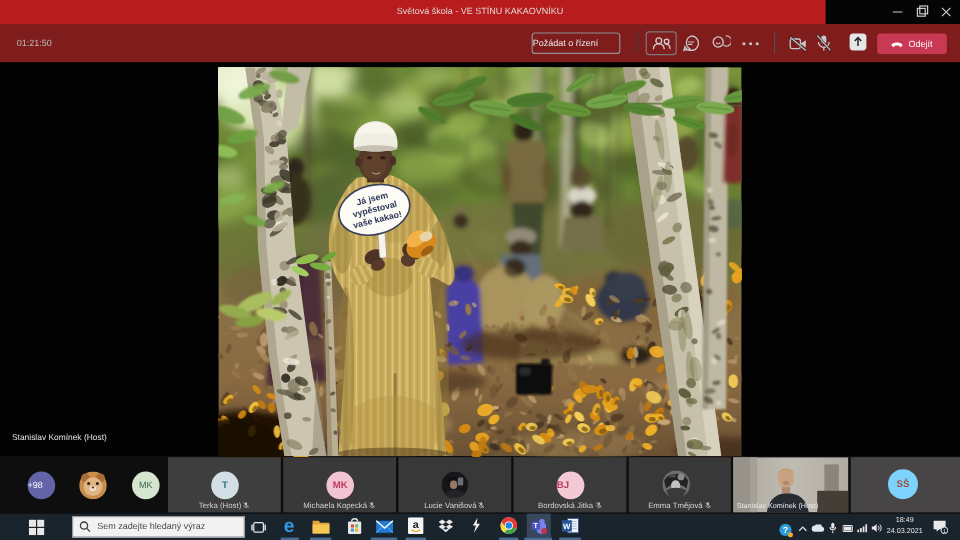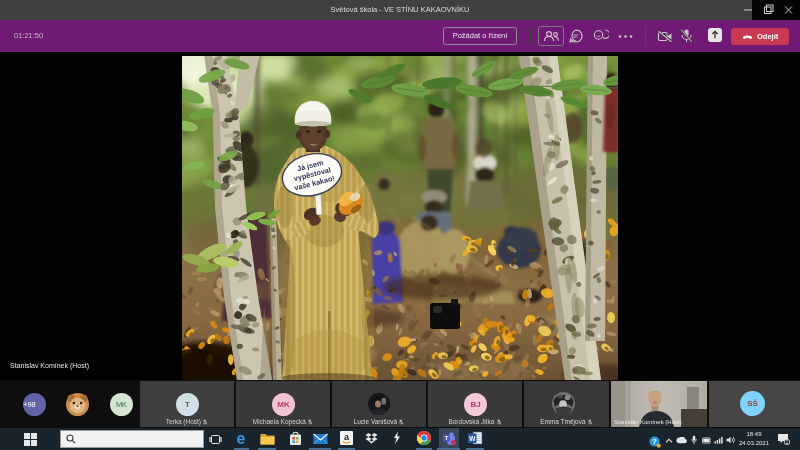--- a/index.html
+++ b/index.html
@@ -1,34 +1,34 @@
 <!DOCTYPE html>
 <html><head><meta charset="utf-8">
 <style>
 html,body{margin:0;padding:0;background:#000;}
 *{box-sizing:border-box;}
 body{font-family:"Liberation Sans",sans-serif;-webkit-font-smoothing:antialiased;}
 #app{position:relative;width:800px;height:450px;overflow:hidden;background:#050505;}
 .abs{position:absolute;}
 </style></head><body>
 <div id="app">
-<div class="abs" style="left:0;top:0;width:752px;height:20px;background:#404040;">
+<div class="abs" style="left:0;top:0;width:688px;height:20px;background:#b91c1c;">
 <div class="abs" style="left:0;top:0;width:800px;height:20px;text-align:center;line-height:20px;font-size:7.5px;color:#dcdcdc;">Světová škola - VE STÍNU KAKAOVNÍKU</div>
 <div class="abs" style="left:740;top:0;"></div>
 <svg class="abs" style="left:736px;top:0;" width="64" height="20" viewBox="0 0 64 20">
 <line x1="8" y1="10" x2="16" y2="10" stroke="#cccccc" stroke-width="1"></line>
 <rect x="28.5" y="7" width="6.5" height="6.5" fill="none" stroke="#cccccc" stroke-width="1"></rect>
 <rect x="30.5" y="5" width="6.5" height="6.5" fill="none" stroke="#cccccc" stroke-width="1"></rect>
 <path d="M49,6.5 L56,13.5 M56,6.5 L49,13.5" stroke="#cccccc" stroke-width="1"></path>
 </svg>
 </div>
-    <div class="abs" style="left:0;top:20px;width:800px;height:32px;background:#701a75;">
+    <div class="abs" style="left:0;top:20px;width:800px;height:32px;background:#7f1d1d;">
 <div class="abs" style="left:14px;top:0;height:32px;line-height:32px;font-size:7.5px;color:#bdbdbd;">01:21:50</div>
 <div class="abs" style="left:530px;top:8px;width:1px;height:16px;background:#3a3a3a;"></div>
-      <div class="abs" style="left:443px;top:7px;width:74px;height:18px;border:1px solid #8f8f8f;border-radius:3px;text-align:center;line-height:16px;font-size:7.5px;color:#e8e8e8;">Požádat o řízení</div>
+      <div class="abs" style="left:443px;top:7px;width:74px;height:18px;border:1px solid #8f8f8f;border-radius:3px;text-align:left;line-height:16px;font-size:7.5px;color:#e8e8e8;">Požádat o řízení</div>
 <div class="abs" style="left:538px;top:6px;width:26px;height:20px;border:1px solid #7a7a7a;border-radius:3px;"></div>
 <svg class="abs" style="left:538px;top:6px;" width="26" height="20" viewBox="0 0 26 20">
         <g stroke="#d0d0d0" fill="none" stroke-width="1.1">
 <circle cx="11" cy="8" r="2.4"></circle>
           <path d="M6.5,15 C6.5,11.5 9,10.5 11,10.5 C13,10.5 15.5,11.5 15.5,15"></path>
 <circle cx="17.5" cy="8.5" r="1.9"></circle>
           <path d="M16.5,10.8 C18.5,10.8 20.3,12 20.3,14.8"></path>
 </g>
       </svg>
 <svg class="abs" style="left:568px;top:8px;" width="16" height="16" viewBox="0 0 16 16">
@@ -73,21 +73,21 @@
 <svg class="abs" style="left:708px;top:8px;" width="14" height="14" viewBox="0 0 15 15">
         <g stroke="#222" fill="none" stroke-width="1.3">
 <line x1="7.5" y1="11" x2="7.5" y2="3.8"></line>
           <path d="M4.6,6.6 L7.5,3.6 L10.4,6.6"></path>
 </g>
       </svg>
 <div class="abs" style="left:731px;top:8px;width:58px;height:17px;background:#c93953;border-radius:3px;"></div>
 <svg class="abs" style="left:741px;top:12px;" width="13" height="9" viewBox="0 0 14 9">
         <path d="M2,6 C2,2.5 12,2.5 12,6 L10,7.5 C9.5,5.5 4.5,5.5 4,7.5 Z" fill="#fff"></path>
       </svg>
-<div class="abs" style="left:757px;top:8px;width:32px;height:17px;line-height:17px;font-size:7.5px;color:#fff;font-weight:bold;">Odejít</div>
+<div class="abs" style="left:757px;top:8px;width:32px;height:17px;line-height:17px;font-size:7.5px;color:#fff;">Odejít</div>
 </div>
     <div class="abs" style="left:0;top:52px;width:800px;height:328px;background:#020202;">
       <div class="abs" style="left:182px;top:4px;width:436px;height:324px;"><svg width="436" height="324" viewBox="0 0 436 324">
           <defs>
 <filter id="b5" x="-30%" y="-30%" width="160%" height="160%">
               <feGaussianBlur stdDeviation="5"></feGaussianBlur>
             </filter>
 <filter id="b3" x="-30%" y="-30%" width="160%" height="160%">
               <feGaussianBlur stdDeviation="2.6"></feGaussianBlur>
             </filter>
@@ -1337,21 +1337,21 @@
 </svg>
     <div class="abs" style="left:332px;top:418px;width:94px;text-align:center;font-size:6.5px;color:#d8d8d8;white-space:nowrap;">Lucie Vanišová <svg width="6" height="6" viewBox="0 0 12 12" style="vertical-align:-1px">
         <g fill="none" stroke="#c2c2c2" stroke-width="1.2">
           <rect x="4.4" y="1" width="3.2" height="5.5" rx="1.6" fill="#c2c2c2" stroke="none"></rect>
           <path d="M2.5,6 a3.5,3.5 0 0 0 7,0"></path>
           <line x1="6" y1="9.5" x2="6" y2="11"></line>
           <line x1="1.5" y1="1.5" x2="10.5" y2="10.5"></line>
         </g>
       </svg></div>
     <div class="abs" style="left:428px;top:381px;width:94px;height:46px;background:#3a3a3a;"></div>
-    <div class="abs" style="left:464px;top:393px;width:23px;height:23px;border-radius:50%;background:#f4c9d6;color:#bb3a60;font-size:8px;font-weight:bold;text-align:center;line-height:23px;">BJ</div>
+    <div class="abs" style="left:464px;top:393px;width:23px;height:23px;border-radius:50%;background:#f4c9d6;color:#bb3a60;font-size:8px;font-weight:bold;line-height:23px;">BJ</div>
     <div class="abs" style="left:428px;top:418px;width:94px;text-align:center;font-size:6.5px;color:#d2d2d2;white-space:nowrap;">Bordovská Jitka <svg width="6" height="6" viewBox="0 0 12 12" style="vertical-align:-1px">
         <g fill="none" stroke="#c2c2c2" stroke-width="1.2">
           <rect x="4.4" y="1" width="3.2" height="5.5" rx="1.6" fill="#c2c2c2" stroke="none"></rect>
           <path d="M2.5,6 a3.5,3.5 0 0 0 7,0"></path>
           <line x1="6" y1="9.5" x2="6" y2="11"></line>
           <line x1="1.5" y1="1.5" x2="10.5" y2="10.5"></line>
         </g>
       </svg></div>
     <div class="abs" style="left:524px;top:381px;width:85px;height:46px;background:#383838;"></div>
     <svg class="abs" style="left:552px;top:392px;" width="23" height="23" viewBox="0 0 23 23">
@@ -1401,20 +1401,21 @@
         <rect x="7" y="7" width="6" height="6"></rect>
       </g>
     </svg>
     <div class="abs" style="left:60px;top:430px;width:144px;height:18px;background:#f2f2f2;border:1px solid #9a9a9a;"></div>
     <svg class="abs" style="left:66px;top:434px;" width="10" height="10" viewBox="0 0 10 10">
       <g fill="none" stroke="#3a3a3a" stroke-width="1.1">
 <circle cx="4" cy="4" r="3"></circle>
         <line x1="6.3" y1="6.3" x2="9" y2="9"></line>
       </g>
     </svg>
+    <div class="abs" style="left:81px;top:430px;height:18px;line-height:18px;font-size:7.5px;color:#4a4a4a;">Sem zadejte hledaný výraz</div>
     <svg class="abs" style="left:209px;top:433px;" width="13" height="13" viewBox="0 0 13 13">
       <g fill="none" stroke="#e8e8e8" stroke-width="1">
 <rect x="2.5" y="2.5" width="8" height="8" rx="1"></rect>
         <path d="M1,4 v5 M12,4 v5" stroke-width="1.2"></path>
       </g>
     </svg>
     <div class="abs" style="left:233px;top:429px;width:16px;height:19px;font-size:16px;font-weight:bold;color:#2e9be6;line-height:19px;text-align:center;">e</div>
     <svg class="abs" style="left:260px;top:432px;" width="15" height="13" viewBox="0 0 15 13">
 <path d="M0.5,2 L5.5,2 L7,3.6 L14.5,3.6 L14.5,12.5 L0.5,12.5 Z" fill="#e0a33c"></path>
 <path d="M0.5,5 L14.5,5 L14.5,12.5 L0.5,12.5 Z" fill="#f6c753"></path>

